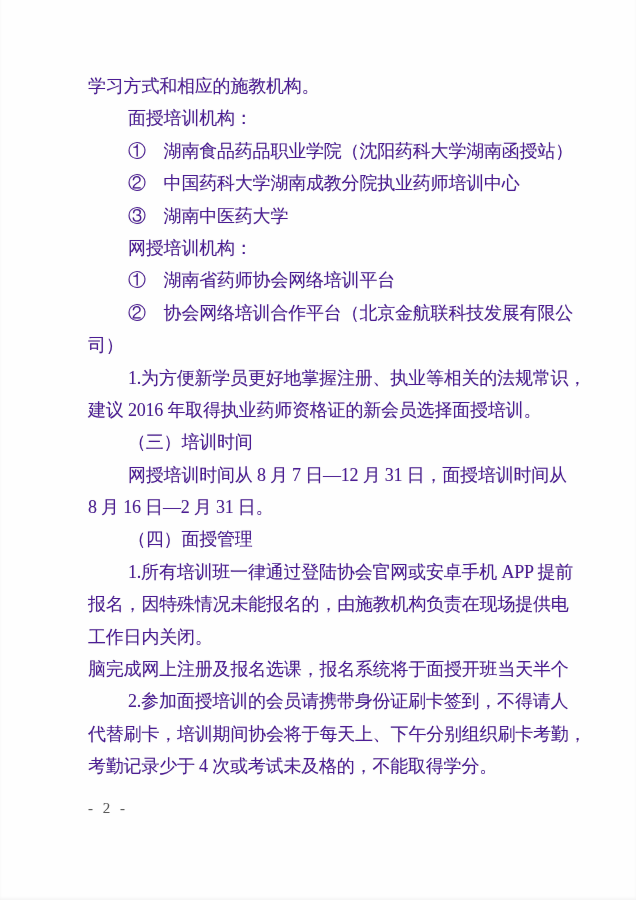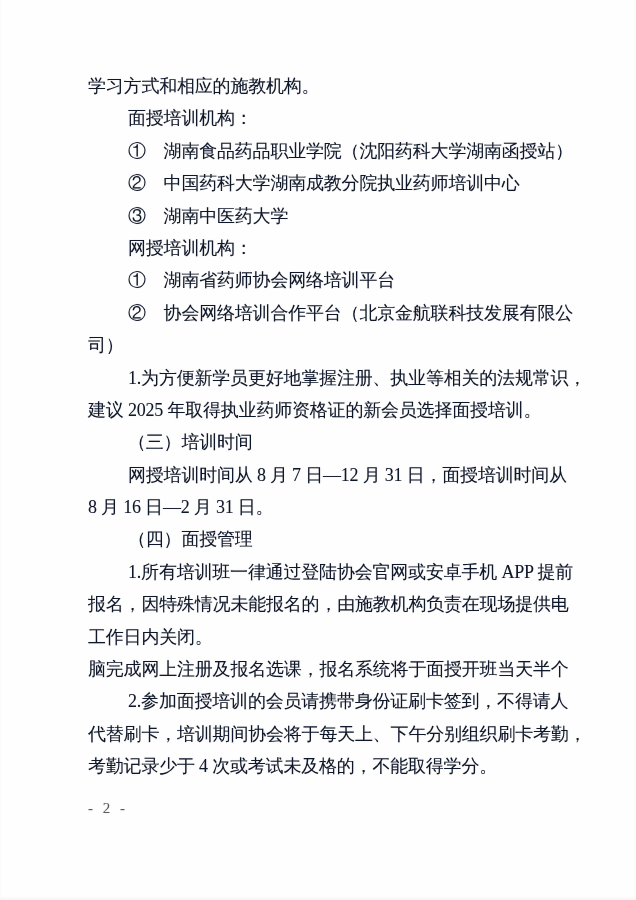--- a/index.html
+++ b/index.html
@@ -17,21 +17,21 @@
     box-shadow: inset 0 -2px 3px rgba(0,0,0,0.04);
   }
   .doc-body {
     padding: 70px 50px 0 88px;
   }
   .line {
     height: 32.4px;
     line-height: 32.4px;
     font-size: 18px;
     letter-spacing: -0.2px;
-    color: #0f172a;
+    color: #4c1d95;
     white-space: nowrap;
     text-shadow: 0 0 1px rgba(90,90,90,0.35);
   }
   .line.indent {
     padding-left: 40px;
   }
   .page-footer {
     margin: 16px 0 0 88px;
   }
   .page-number {
@@ -50,21 +50,21 @@
       <div class="line">学习方式和相应的施教机构。</div>
       <div class="line indent">面授培训机构：</div>
       <div class="line indent">①　湖南食品药品职业学院（沈阳药科大学湖南函授站）</div>
       <div class="line indent">②　中国药科大学湖南成教分院执业药师培训中心</div>
       <div class="line indent">③　湖南中医药大学</div>
       <div class="line indent">网授培训机构：</div>
       <div class="line indent">①　湖南省药师协会网络培训平台</div>
       <div class="line indent">②　协会网络培训合作平台（北京金航联科技发展有限公</div>
       <div class="line">司）</div>
       <div class="line indent">1.为方便新学员更好地掌握注册、执业等相关的法规常识，</div>
-      <div class="line">建议 2025 年取得执业药师资格证的新会员选择面授培训。</div>
+      <div class="line">建议 2016 年取得执业药师资格证的新会员选择面授培训。</div>
       <div class="line indent">（三）培训时间</div>
       <div class="line indent">网授培训时间从 8 月 7 日—12 月 31 日，面授培训时间从</div>
       <div class="line">8 月 16 日—2 月 31 日。</div>
       <div class="line indent">（四）面授管理</div>
       <div class="line indent">1.所有培训班一律通过登陆协会官网或安卓手机 APP 提前</div>
       <div class="line">报名，因特殊情况未能报名的，由施教机构负责在现场提供电</div>
       <div class="line">工作日内关闭。</div>
       <div class="line">脑完成网上注册及报名选课，报名系统将于面授开班当天半个</div>
       <div class="line indent">2.参加面授培训的会员请携带身份证刷卡签到，不得请人</div>
       <div class="line">代替刷卡，培训期间协会将于每天上、下午分别组织刷卡考勤，</div>

